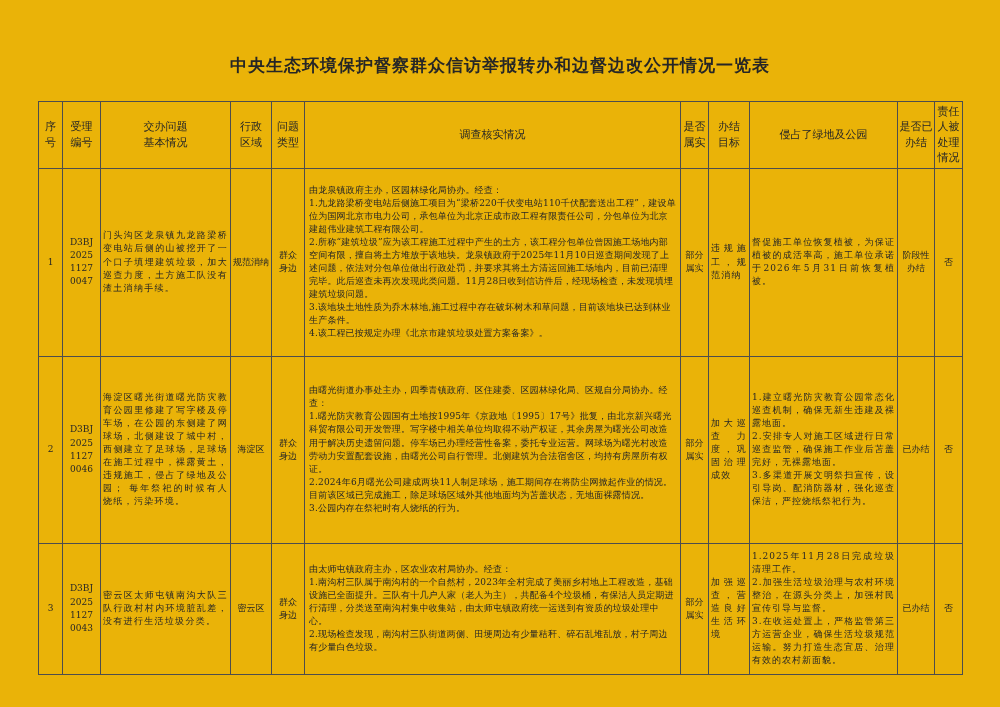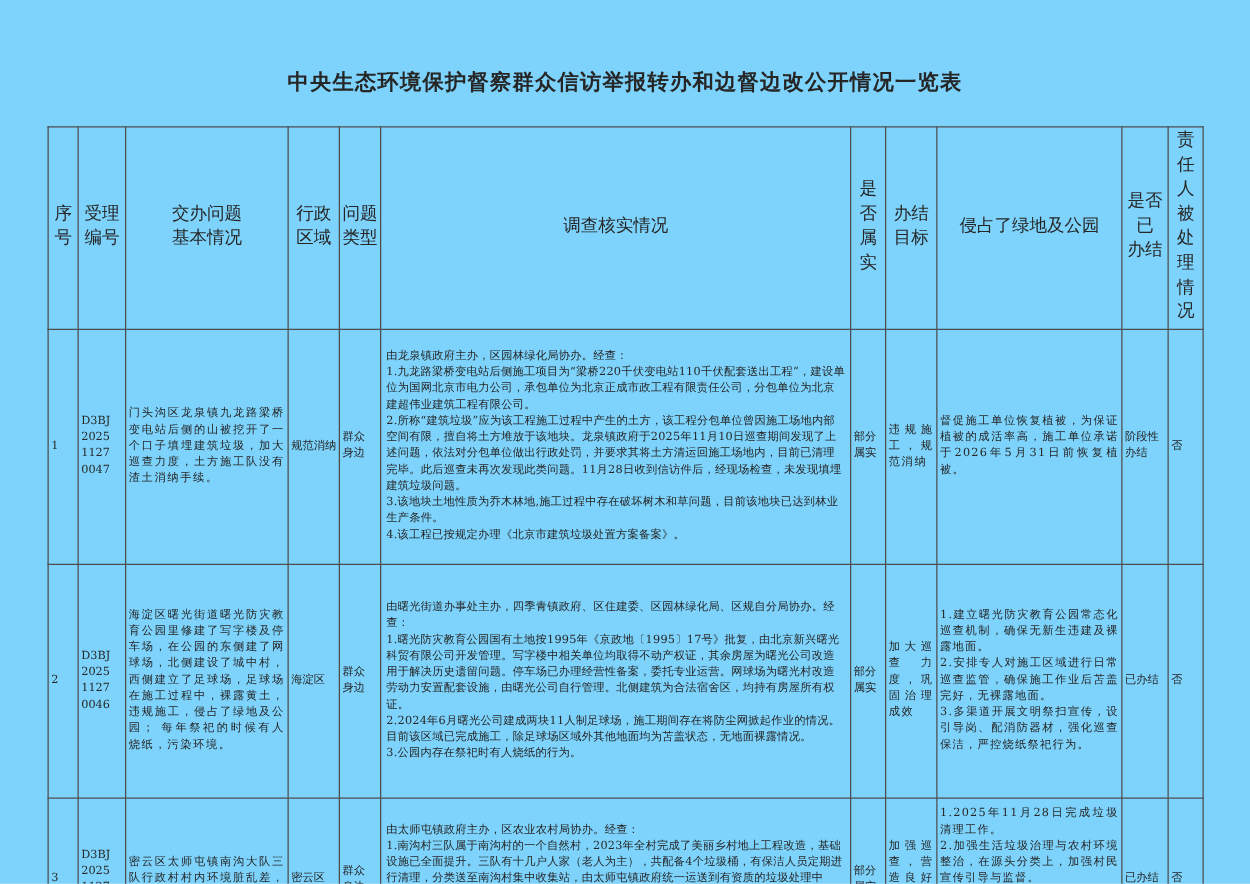--- a/index.html
+++ b/index.html
@@ -5,21 +5,21 @@
   html, body { margin: 0; padding: 0; }
   body {
     width: 1000px; height: 707px;
     background: #ffffff;
     font-family: "DejaVu Serif", serif;
     color: #262626;
   }
   .page {
     position: relative;
     width: 1000px; height: 707px;
-    background: #7dd3fc;
+    background: #eab308;
     overflow: hidden;
   }
   .doc-title {
     position: absolute; top: 54px; left: 0; width: 100%;
     text-align: center;
     font-size: 17px; font-weight: bold;
     letter-spacing: 1px;
   }
   .doc-subtitle {
     position: absolute; top: 79px; left: 0; width: 100%;
@@ -40,26 +40,25 @@
     line-height: 1.45;
     vertical-align: middle;
     padding: 2px 2px;
     white-space: pre-line;
     word-break: break-all;
     overflow: hidden;
     color: #262626;
   }
   .main th {
     text-align: center;
-    font-size: 14px;
+    font-size: 11px;
     padding: 2px 0;
     line-height: 1.4;
-    font-family: Liberation Mono, monospace;
   }
-  .c-center { text-align: left; margin-left: 36px; }
+  .c-center { text-align: center; margin-left: 36px; }
   .c-justify { text-align: justify; letter-spacing: 1.3px; }
   .c-justify-sm { text-align: justify; letter-spacing: 1px; }
   .c-left { text-align: left; padding: 3px 4px !important; letter-spacing: 0.2px; }
   tr.hdr { height: 49px; }
   tr.r1 { height: 188px; }
   tr.r2 { height: 187px; }
   tr.r3 { height: 131px; }
   .page-footer {
     position: absolute; top: 678px; left: 0; width: 100%;
     text-align: center;

